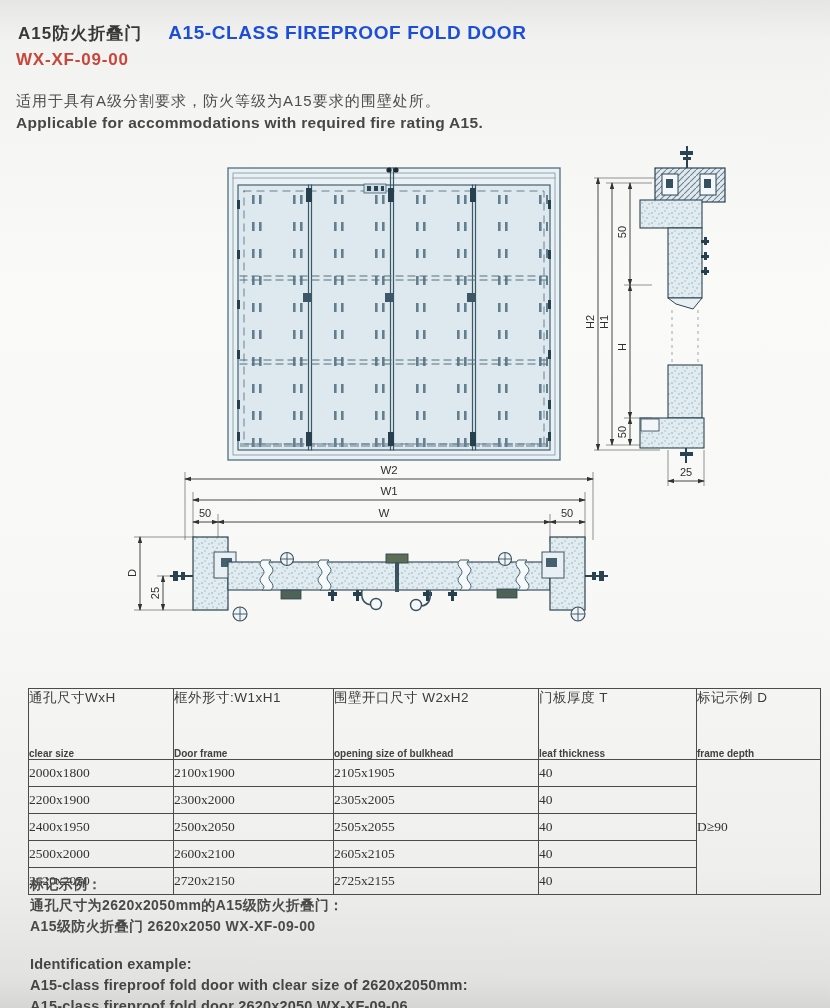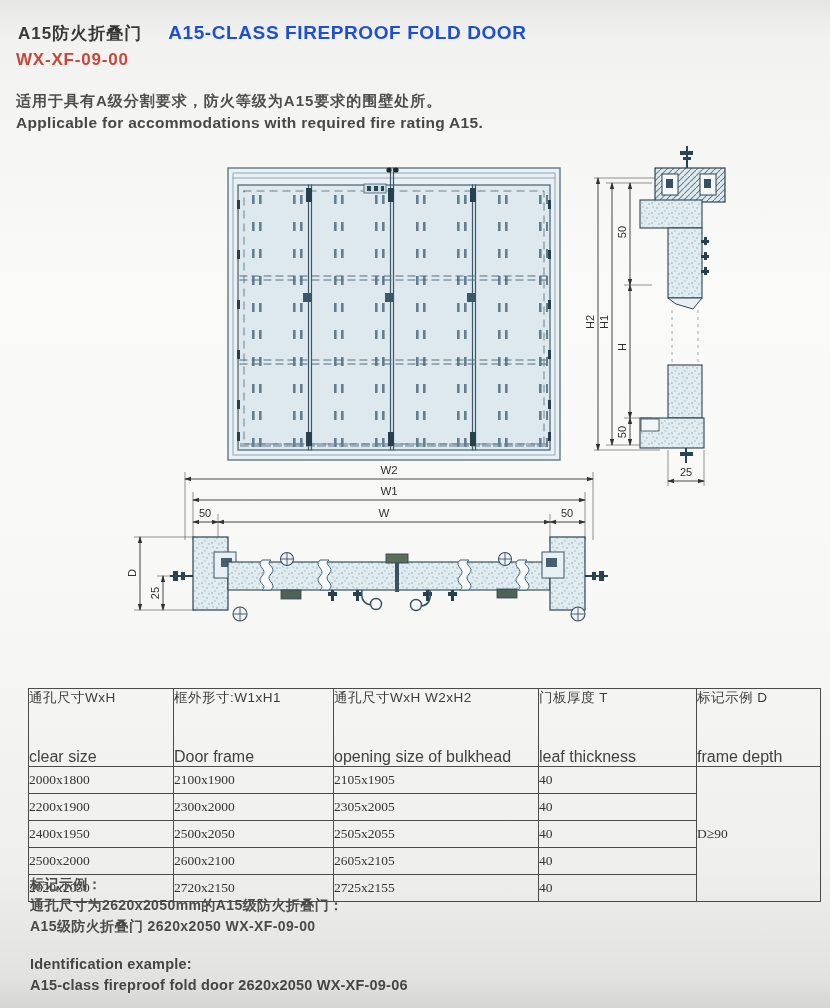--- a/index.html
+++ b/index.html
@@ -6,29 +6,29 @@
   body{
     width:830px;height:1008px;position:relative;overflow:hidden;
     font-family:"Liberation Sans","DejaVu Sans",sans-serif;
     background:linear-gradient(180deg,#e6e6e4 0%,#f2f2f0 4%,#fafaf8 28%,#f8f8f6 58%,#efefed 86%,#e2e2e0 97%,#d6d6d4 100%);
     color:#3f3f3f;
   }
   .hdr-row{position:absolute;left:18px;top:22px;width:794px;display:flex;align-items:baseline;gap:26px;}
   .title-zh{font-size:17px;font-weight:bold;color:#383838;letter-spacing:1px;}
   .title-en{font-size:19px;font-weight:bold;color:#1d4ed8;letter-spacing:.6px;}
   .model{position:absolute;left:16px;top:50px;font-size:17px;font-weight:bold;color:#c8463a;letter-spacing:.8px;}
-  .desc-zh{position:absolute;left:16px;top:92px;font-size:15px;font-weight:700;color:#4d4d4d;letter-spacing:1px;}
+  .desc-zh{position:absolute;left:16px;top:92px;font-size:15px;font-weight:400;color:#4d4d4d;letter-spacing:1px;}
   .desc-en{position:absolute;left:16px;top:114px;font-size:15.5px;font-weight:600;color:#474747;letter-spacing:.3px;}
   #drawing{position:absolute;left:0;top:140px;}
   .specs{position:absolute;left:28px;top:688px;width:792px;border-collapse:collapse;table-layout:fixed;}
   .specs th,.specs td{border:1px solid #4b4b4b;text-align:left;vertical-align:middle;padding:0;}
   .specs th{height:54px;font-weight:500;color:#3c3c3c;}
   .specs td{height:26px;font-size:13.5px;color:#333;font-family:Liberation Serif, serif;}
   .th-zh{display:block;font-size:13.5px;margin-bottom:4px;letter-spacing:.5px;}
-  .th-en{display:block;font-size:16px;font-weight:400;color:#424242;margin-top:41px;}
+  .th-en{display:block;font-size:10px;font-weight:700;color:#424242;margin-top:41px;}
   .depth-cell{font-size:14px;color:#333;}
   .notes{position:absolute;left:30px;top:874px;}
   .note-line{font-size:14px;font-weight:600;color:#4a4a4a;line-height:20.8px;letter-spacing:.4px;}
   .note-line.en{font-size:14.5px;color:#454545;letter-spacing:.2px;}
 </style>
 </head>
 <body>
 
 <div class="hdr-row">
   <span class="title-zh">A15防火折叠门</span>
@@ -279,21 +279,21 @@
     <tr>
       <th>
         <span class="th-zh">通孔尺寸WxH</span>
         <span class="th-en">clear size</span>
       </th>
       <th>
         <span class="th-zh">框外形寸:W1xH1</span>
         <span class="th-en">Door frame</span>
       </th>
       <th>
-        <span class="th-zh">通孔尺寸WxH W2xH2</span>
+        <span class="th-zh">围壁开口尺寸 W2xH2</span>
         <span class="th-en">opening size of bulkhead</span>
       </th>
       <th>
         <span class="th-zh">门板厚度 T</span>
         <span class="th-en">leaf thickness</span>
       </th>
       <th>
         <span class="th-zh">标记示例 D</span>
         <span class="th-en">frame depth</span>
       </th>
@@ -332,14 +332,15 @@
       <td>40</td>
     </tr>
   </tbody>
 </table>
 
 <div class="notes">
   <div class="note-line">标记示例：</div>
   <div class="note-line">通孔尺寸为2620x2050mm的A15级防火折叠门：</div>
   <div class="note-line">A15级防火折叠门 2620x2050 WX-XF-09-00</div>
   <div class="note-line en" style="margin-top:18px">Identification example:</div>
+  <div class="note-line en">A15-class fireproof fold door with clear size of 2620x2050mm:</div>
   <div class="note-line en">A15-class fireproof fold door 2620x2050  WX-XF-09-06</div>
 </div>
 
 </body></html>

